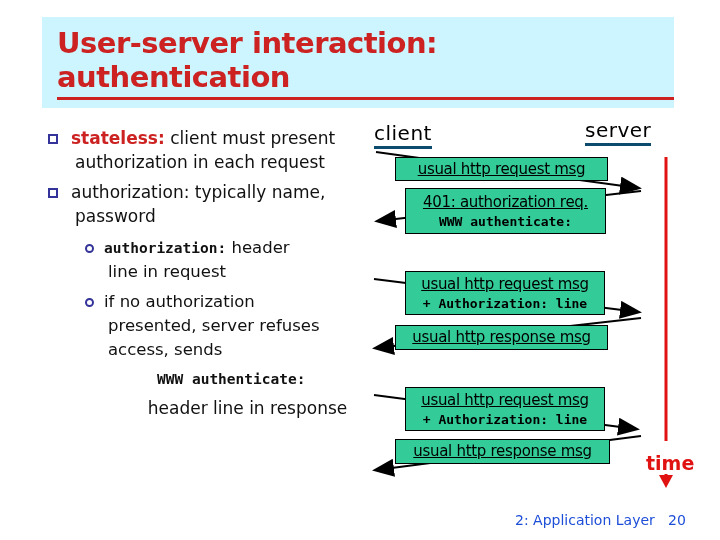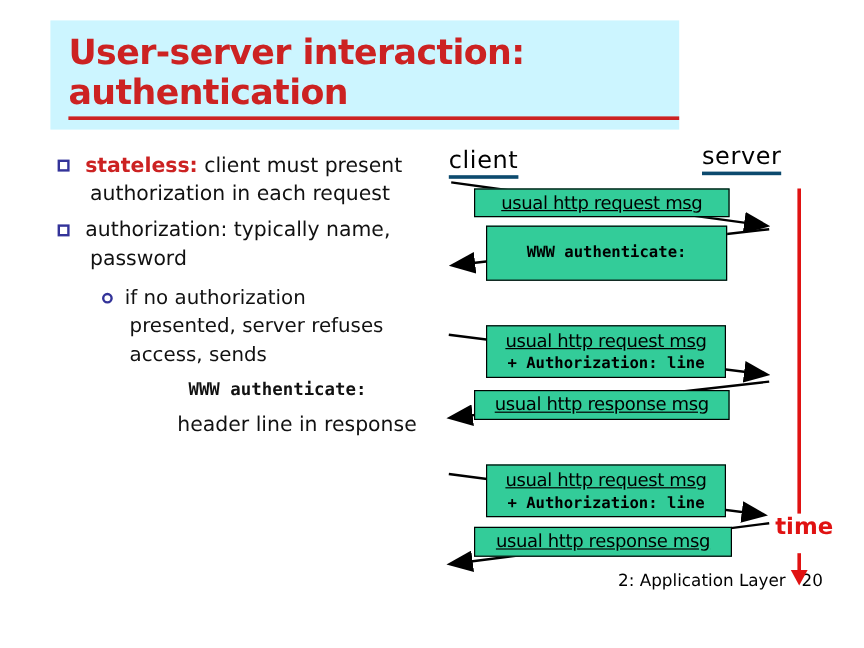--- a/index.html
+++ b/index.html
@@ -3,21 +3,21 @@
 <meta charset="utf-8">
 <style>
   * { margin:0; padding:0; box-sizing:border-box; }
   html,body { background:#888; }
   .slide {
     position:relative; width:720px; height:540px; background:#ffffff;
     font-family:"DejaVu Sans", sans-serif; overflow:hidden; margin:0 auto;
   }
   
   .title-box {
-    position:absolute; left:42px; top:17px; width:524px; height:91px;
+    position:absolute; left:42px; top:17px; width:632px; height:91px;
     background:#ccf5ff; display:flex; align-items:center; padding-left:15px;
   }
   .title-text {
     font-size:29px; font-weight:bold; color:#cc2222; letter-spacing:-0.5px;
     border-bottom:3px solid #cc2222; padding-bottom:3px;
   }
   
   .left-col { position:absolute; left:48px; top:126px; width:334px; color:#111; }
   .item {
     padding-left:27px; text-indent:-27px; white-space:pre-line;
@@ -39,21 +39,21 @@
     margin-left:72px; margin-top:4px; margin-bottom:6px;
     font-family:"DejaVu Sans Mono", monospace; font-weight:bold; font-size:14.5px;
     color:#111; line-height:22px;
   }
   .deep-tail { margin-left:28px; font-size:17px; line-height:24px; color:#111;text-align:center; }
   
   .note {
     position:absolute; left:18px; top:481px; font-size:17.5px; line-height:22px;
     color:#333399; font-weight:bold; white-space:pre-line; letter-spacing:-0.2px;
   }
-  .footer { position:absolute; top:476px; font-size:14px; color:#000000; }
+  .footer { position:absolute; top:512px; font-size:14px; color:#1d4ed8; }
   .footer-section { left:515px; }
   .footer-page { left:668px; }
   
   .endpoint {
     position:absolute; font-size:20px; color:#000; letter-spacing:0.5px;
     border-bottom:3px solid #0c4a6e; padding-bottom:1px;
   }
   .client-label { left:374px; top:121px; }
   .server-label { left:585px; top:118px; }
   .arrow-layer { position:absolute; left:0; top:0; width:720px; height:540px; z-index:1; }
@@ -65,39 +65,41 @@
   .msg-line1 { font-size:15px; line-height:21px; letter-spacing:-0.3px;text-decoration:underline; }
   .msg-line2 { font-family:"DejaVu Sans Mono", monospace; font-weight:bold; font-size:13px; line-height:18px; }
   .msg-line2:empty { display:none; }
   .box1 { left:395px; top:157px; width:213px; height:24px; }
   .box2 { left:405px; top:188px; width:201px; height:46px; }
   .box3 { left:405px; top:271px; width:200px; height:44px; }
   .box4 { left:395px; top:325px; width:213px; height:25px; }
   .box5 { left:405px; top:387px; width:200px; height:44px; }
   .box6 { left:395px; top:439px; width:215px; height:25px; }
   .time-label {
-    position:absolute; left:645px; top:428px; z-index:2; color:#e01212;
+    position:absolute; left:645px; top:452px; z-index:2; color:#e01212;
     font-size:19px; font-weight:bold; background:#fff; padding:0 1px;
   }
 </style>
 </head>
 <body>
 
 <div class="slide">
 
   <div class="title-box">
     <span class="title-text">User-server interaction: authentication</span>
   </div>
 
   <div class="left-col">
     <div class="item"><span class="sq-bullet"></span><span class="red">stateless:</span> <span>client must present
 authorization in each request</span></div>
     <div class="item"><span class="sq-bullet"></span><span>authorization: typically name,
 password</span></div>
     <div class="subs">
+      <div class="item"><span class="ci-bullet"></span><span class="mono">authorization:</span> <span>header
+line in request</span></div>
       <div class="item"><span class="ci-bullet"></span><span>if no authorization
 presented, server refuses
 access, sends</span></div>
       <div class="deep-mono">WWW authenticate:</div>
       <div class="deep-tail">header line in response</div>
     </div>
   </div>
 
   <div class="endpoint client-label">client</div>
   <div class="endpoint server-label">server</div>
@@ -117,20 +119,21 @@
     <line x1="666" y1="157" x2="666" y2="441" stroke="#e01212" stroke-width="3"></line>
     <line x1="666" y1="461" x2="666" y2="477" stroke="#e01212" stroke-width="3"></line>
     <polygon points="659,475 673,475 666,488" fill="#e01212"></polygon>
   </svg>
 
   <div class="msg-box box1">
     <div class="msg-line1">usual http request msg</div>
 
   </div>
   <div class="msg-box box2">
+    <div class="msg-line1">401: authorization req.</div>
     <div class="msg-line2">WWW authenticate:</div>
   </div>
   <div class="msg-box box3">
     <div class="msg-line1">usual http request msg</div>
     <div class="msg-line2">+ Authorization: line</div>
   </div>
   <div class="msg-box box4">
     <div class="msg-line1">usual http response msg</div>
 
   </div>

